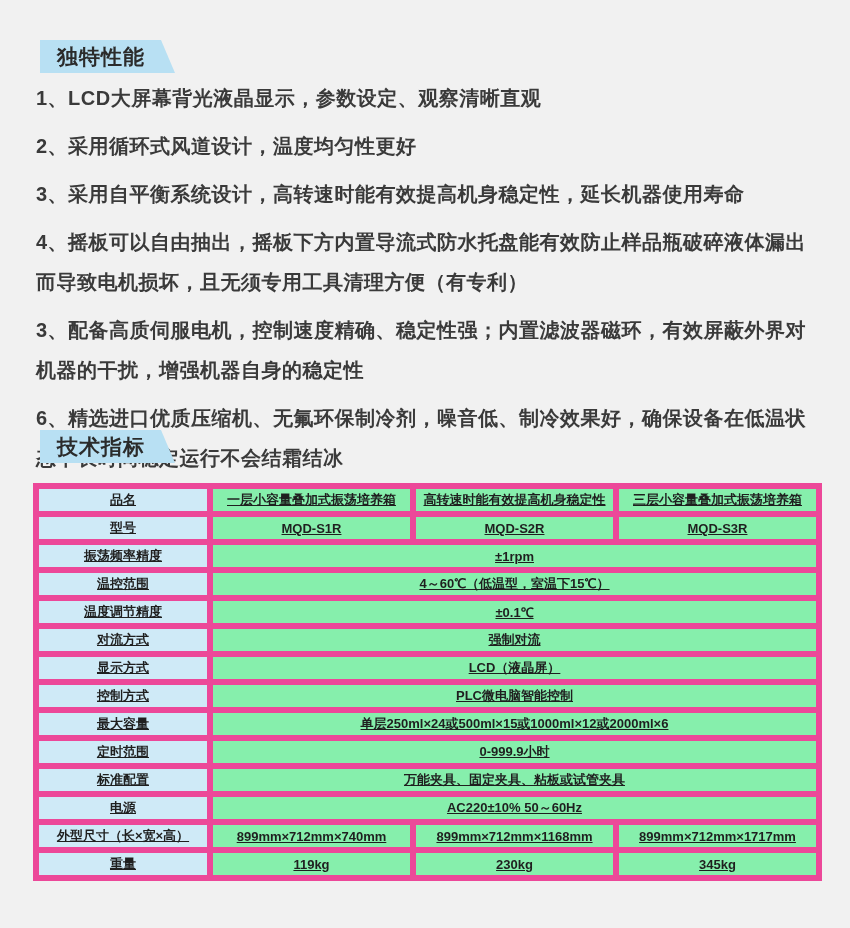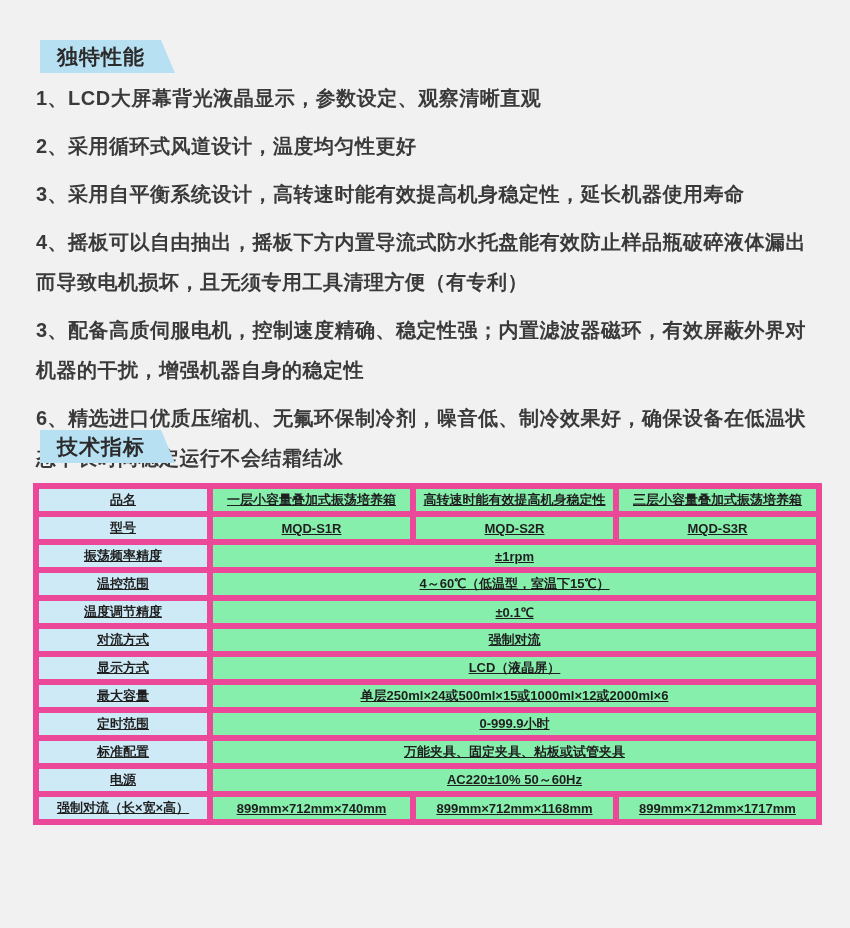--- a/index.html
+++ b/index.html
@@ -135,38 +135,48 @@
         </tr>
         <tr>
           <td class="label">对流方式</td>
           <td class="value" colspan="3">强制对流</td>
         </tr>
         <tr>
           <td class="label">显示方式</td>
           <td class="value" colspan="3">LCD（液晶屏）</td>
         </tr>
         <tr>
+          <td class="label">控制方式</td>
+          <td class="value" colspan="3">PLC微电脑智能控制</td>
+        </tr>
+        <tr>
           <td class="label">最大容量</td>
           <td class="value" colspan="3">单层250ml×24或500ml×15或1000ml×12或2000ml×6</td>
         </tr>
         <tr>
           <td class="label">定时范围</td>
           <td class="value" colspan="3">0-999.9小时</td>
         </tr>
         <tr>
           <td class="label">标准配置</td>
           <td class="value" colspan="3">万能夹具、固定夹具、粘板或试管夹具</td>
         </tr>
         <tr>
           <td class="label">电源</td>
           <td class="value" colspan="3">AC220±10%  50～60Hz</td>
         </tr>
         <tr>
-          <td class="label">强制对流（长×宽×高）</td>
+          <td class="label">外型尺寸（长×宽×高）</td>
           <td class="value">899mm×712mm×740mm</td>
           <td class="value">899mm×712mm×1168mm</td>
           <td class="value">899mm×712mm×1717mm</td>
+        </tr>
+        <tr>
+          <td class="label">重量</td>
+          <td class="value">119kg</td>
+          <td class="value">230kg</td>
+          <td class="value">345kg</td>
         </tr>
       </tbody>
     </table>
   </div>
 
 </div>
 
 </body></html>

